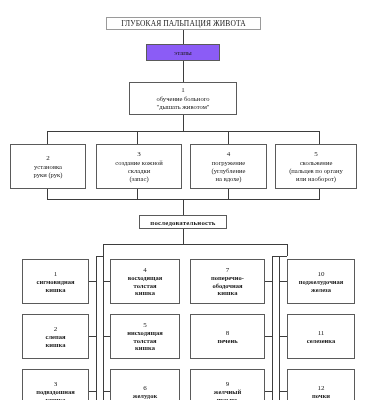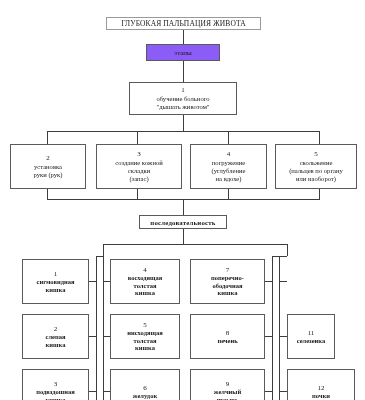--- a/index.html
+++ b/index.html
@@ -255,21 +255,26 @@
   <div class="box" style="left:190px; top:298px; width:75px; height:45px;">
     <span class="num">8</span>
     <span class="lbl">печень</span>
   </div>
   <div class="box" style="left:190px; top:353px; width:75px; height:45px;">
     <span class="num">9</span>
     <span class="lbl">желчный</span>
     <span class="lbl">пузырь</span>
   </div>
 
-  <div class="box" style="left:287px; top:298px; width:48px; height:45px;">
+  <div class="box" style="left:287px; top:243px; width:68px; height:45px;">
+    <span class="num">10</span>
+    <span class="lbl">поджелудочная</span>
+    <span class="lbl">железа</span>
+  </div>
+  <div class="box" style="left:287px; top:298px; width:68px; height:45px;">
     <span class="num">11</span>
     <span class="lbl">селезенка</span>
   </div>
   <div class="box" style="left:287px; top:353px; width:68px; height:45px;">
     <span class="num">12</span>
     <span class="lbl">почки</span>
   </div>
 
 </div>
 

